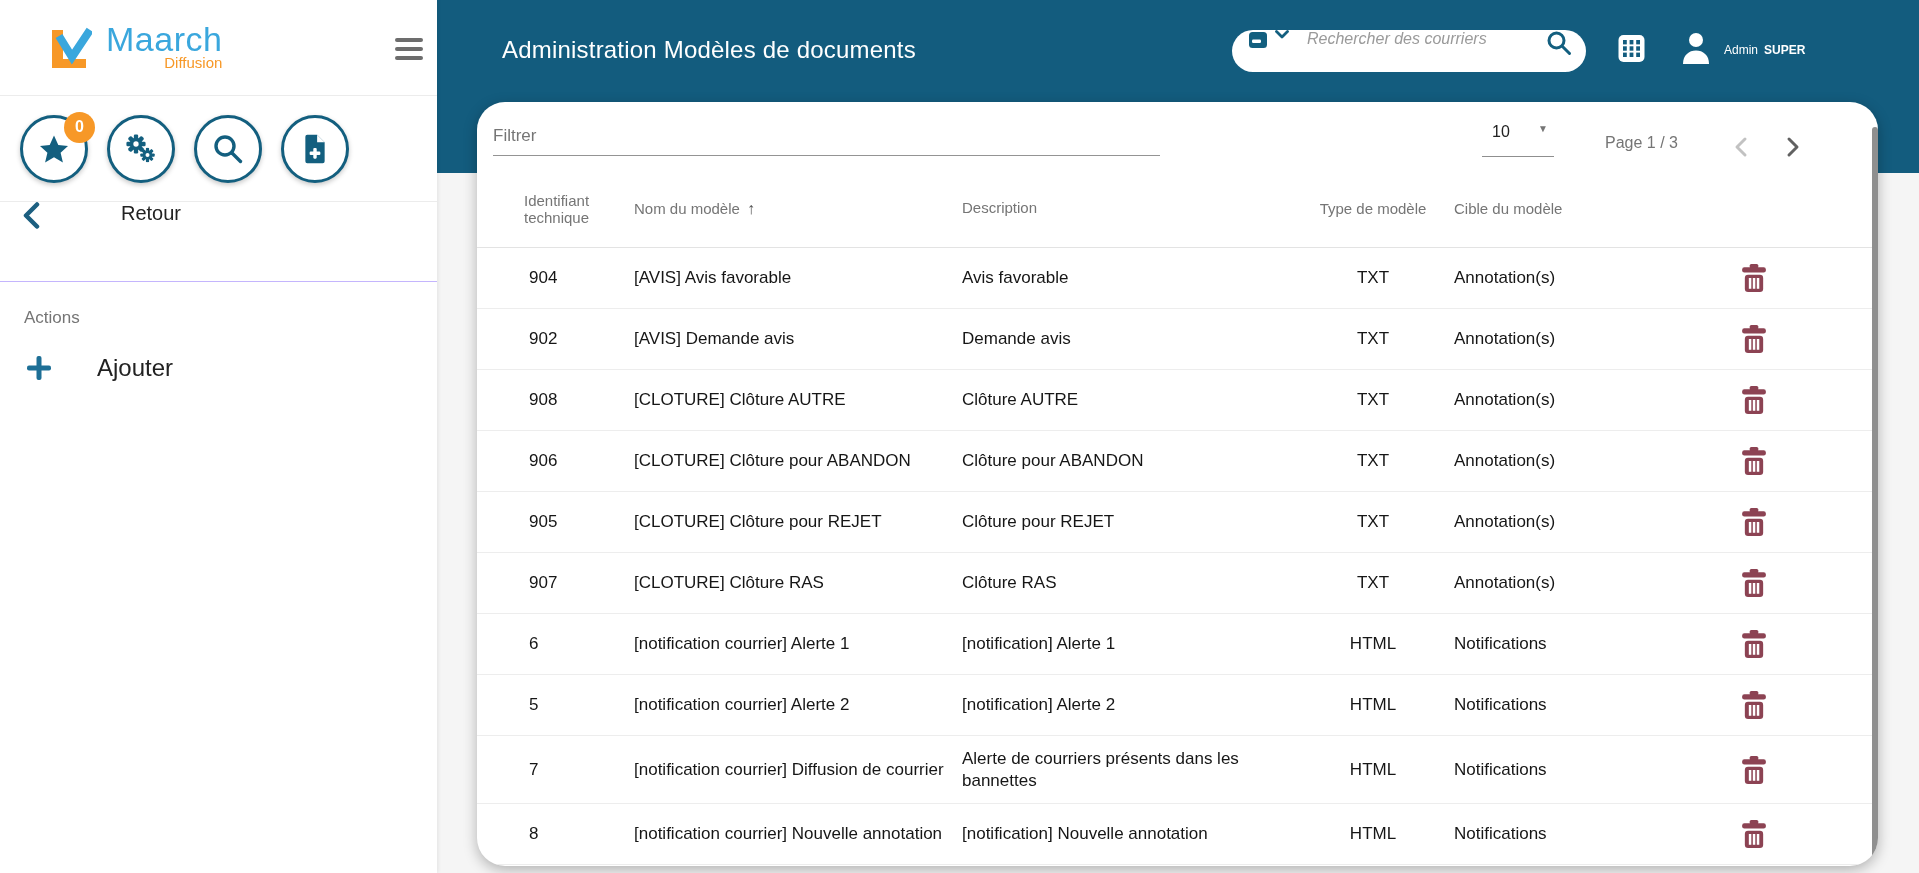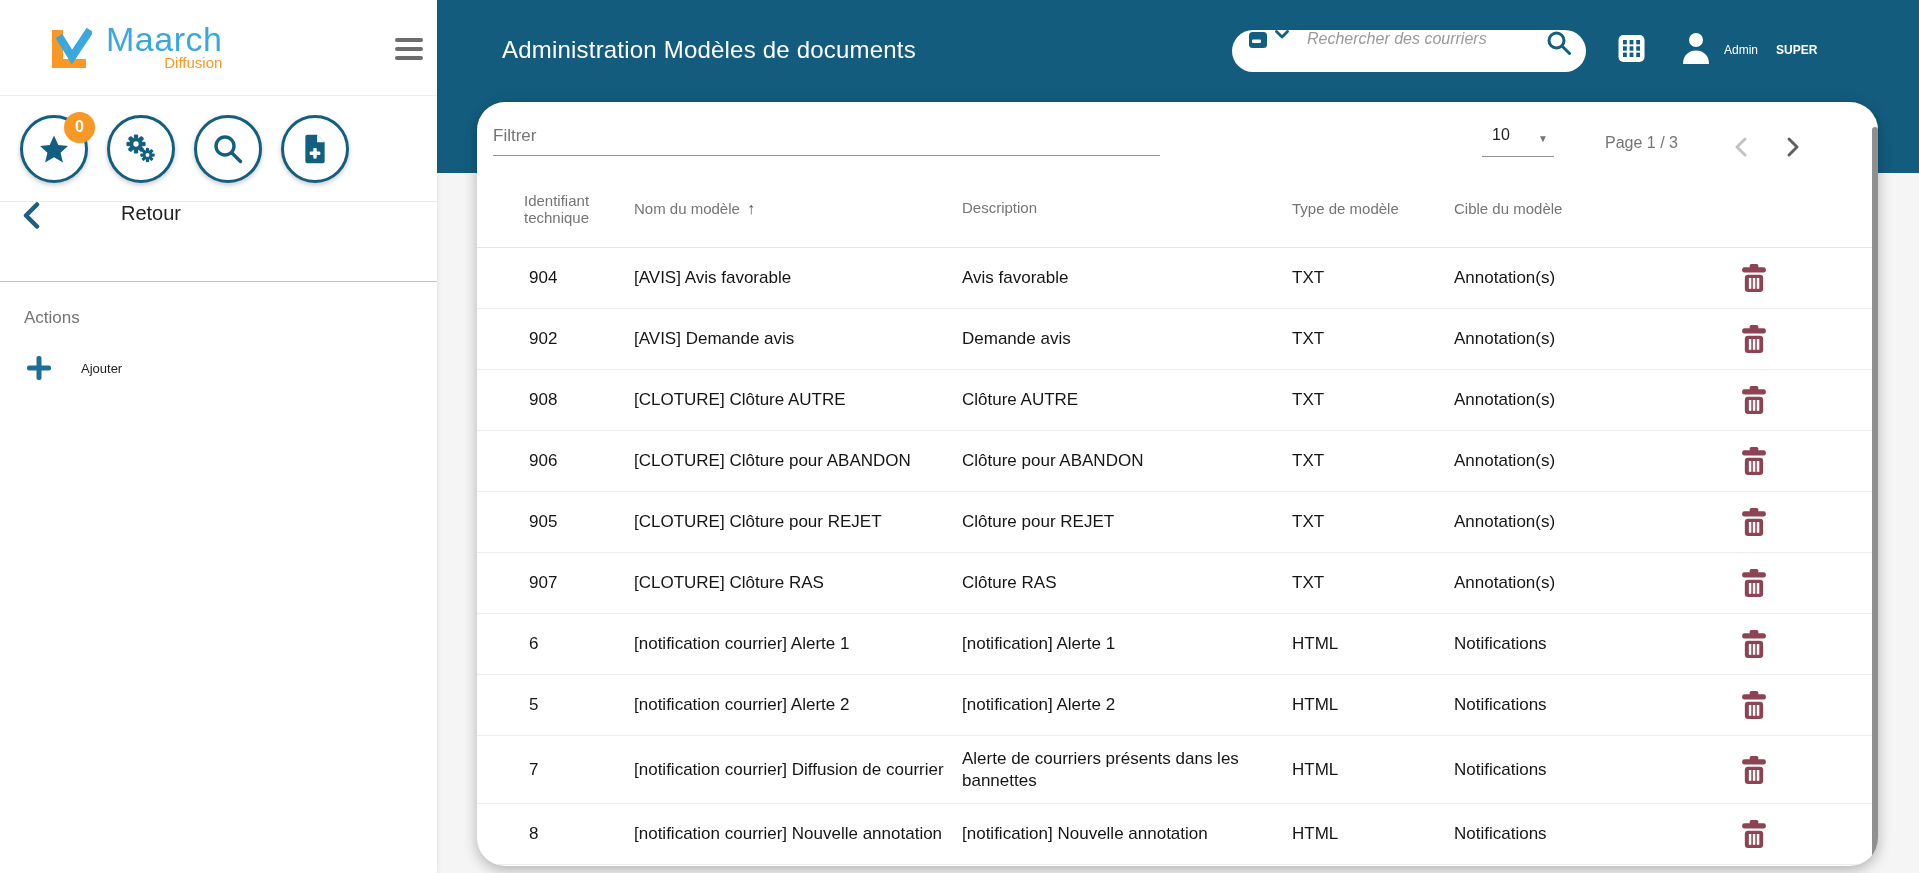--- a/index.html
+++ b/index.html
@@ -19,21 +19,21 @@
                  border-radius:21px; display:flex; align-items:flex-start; padding:0 14px 0 16px; }
   .search-pill input { flex:1; border:none; outline:none; background:transparent;
                        font-family:"Liberation Sans", sans-serif; font-style:italic; font-size:16px; color:#555;
                        margin-left:18px; min-width:0; }
   .search-pill input::placeholder { color:#9a9a9a; }
   .pill-caret { margin-left:7px; display:flex; }
   .appbar .apps-btn   { position:absolute; left:1181px; top:34px; background:none; border:none; cursor:pointer; }
   .appbar .person-btn { position:absolute; left:1243px; top:31px; background:none; border:none; cursor:pointer; }
   .user-name { position:absolute; left:1287px; top:0; height:100px; display:flex; align-items:center;
                color:#fff; font-size:12px; }
-  .user-name b { margin-left:18px; font-weight:700; }
+  .user-name b { margin-left:6px; font-weight:700; }
 
   
   .sidebar { position:absolute; left:0; top:0; width:437px; height:873px; background:#fff; z-index:3;
              box-shadow:1px 0 4px rgba(0,0,0,.08); }
   .logo-row { position:relative; height:96px; border-bottom:1px solid #ececec; }
   .logo { position:absolute; left:46px; top:22px; display:flex; align-items:flex-start; cursor:pointer; }
   .logo-texts { margin-left:14px; }
   .logo-main { font-size:34px; font-weight:400; color:#3aa7dd; letter-spacing:.5px; line-height:34px; }
   .logo-sub  { display:block; text-align:right; font-size:15px; color:#f79827; margin-top:-2px; }
   .hamburger { position:absolute; right:12px; top:36px; width:30px; height:26px; border:none; background:none;
@@ -45,53 +45,53 @@
                 display:flex; align-items:center; justify-content:center;
                 box-shadow:0 2px 5px rgba(0,0,0,.22); }
   .badge { position:absolute; top:-6px; right:-10px; width:31px; height:31px; border-radius:50%;
            background:#f79827; color:#fff; font-size:16px; font-weight:700;
            display:flex; align-items:center; justify-content:center; }
   .back-row { height:80px; border-bottom:1px solid #c4b5fd; display:flex; align-items:flex-start;
               padding-left:22px; cursor:pointer;gap:45px; }
   .back-row .back-label { margin-left:36px; font-size:20px; color:#222; }
   .actions-label { margin:26px 0 0 24px; font-size:17px; color:#757575; }
   .add-row { margin-top:26px; display:flex; align-items:center; padding-left:25px; cursor:pointer; }
-  .add-row .add-label { margin-left:28px; font-size:13px; color:#222; }
+  .add-row .add-label { margin-left:44px; font-size:24px; color:#222; }
 
   
   .card { position:absolute; left:477px; top:102px; width:1401px; height:764px; background:#fff;
           border-radius:28px; box-shadow:0 4px 14px rgba(0,0,0,.28); z-index:2; overflow:hidden; }
   .toolbar { position:relative; height:68px; }
   .filter-input { position:absolute; left:16px; top:14px; width:667px; height:40px;
                   border:none; border-bottom:1px solid #949494; outline:none; background:transparent;
                   font-family:"Liberation Sans", sans-serif; font-size:17px; color:#c2410c; }
   .filter-input::placeholder { color:#757575; }
   .page-size { position:absolute; left:1005px; top:21px; width:72px; height:34px;
-               border-bottom:1px solid #8f8f8f; display:flex; align-items:flex-end;
-               justify-content:space-between; padding:0 6px 12px 10px; cursor:pointer; background:none; border-top:none; border-left:none; border-right:none; }
+               border-bottom:1px solid #8f8f8f; display:flex; align-items:flex-start;
+               justify-content:space-between; padding:0 6px 4px 10px; cursor:pointer; background:none; border-top:none; border-left:none; border-right:none; }
   .page-size .val { font-size:16px; color:#222; }
   .page-size .caret { font-size:10px; color:#757575; }
   .page-info { position:absolute; left:1128px; top:32px; font-size:16px; color:#757575;text-align:right; }
   .pg-btn { position:absolute; top:27px; width:36px; height:36px; border:none; background:none; cursor:pointer;
             display:flex; align-items:center; justify-content:center; }
   .pg-prev { left:1247px; } .pg-next { left:1297px; }
 
   .thead { display:flex; align-items:center; height:78px; border-bottom:1px solid #e3e3e3;
            font-size:15px; color:#757575; }
   .thead .hc { cursor:pointer; }
   .sort-arrow { margin-left:7px; font-size:16px; color:#555; }
 
   .trow { display:flex; align-items:center; height:61px; border-bottom:1px solid #ededed; cursor:pointer; }
   .trow.tall { height:68px; }
   .c { flex:none; }
   .c.id    { width:157px; padding-left:52px; }
   .c.idh   { width:157px; padding-left:47px; }
   .c.name  { width:328px; }
   .c.desc  { width:330px; padding-right:28px; line-height:1.25; }
-  .c.type  { width:162px; }
+  .c.type  { width:162px;text-align:center; }
   .c.cible { width:250px; }
   .c.del   { width:100px; display:flex; justify-content:center; }
   .trow .c { font-size:17px; color:#161616; }
   .trash { width:40px; height:40px; border:none; background:none; cursor:pointer;
            display:flex; align-items:center; justify-content:center; }
   .scrollbar { position:absolute; right:0; top:25px; bottom:4px; width:6px;
                background:#8f8f8f; border-radius:3px; cursor:grab; }
   .hidden-defs { position:absolute; width:0; height:0; overflow:hidden; }
 </style>
 </head>

